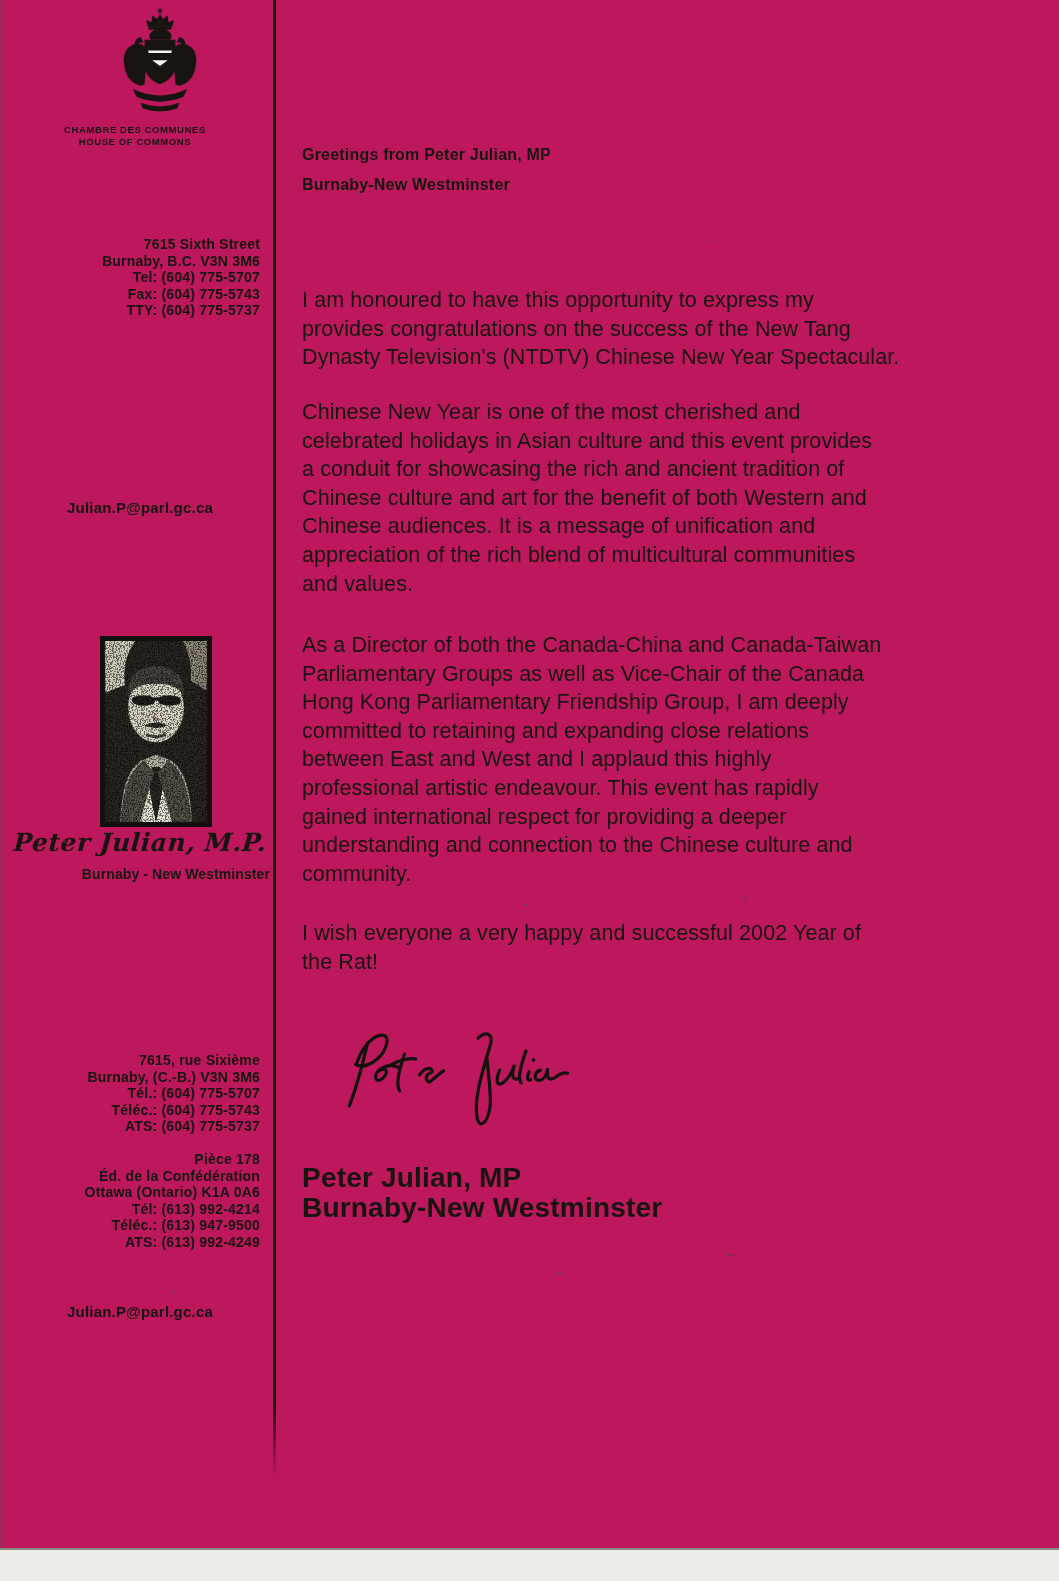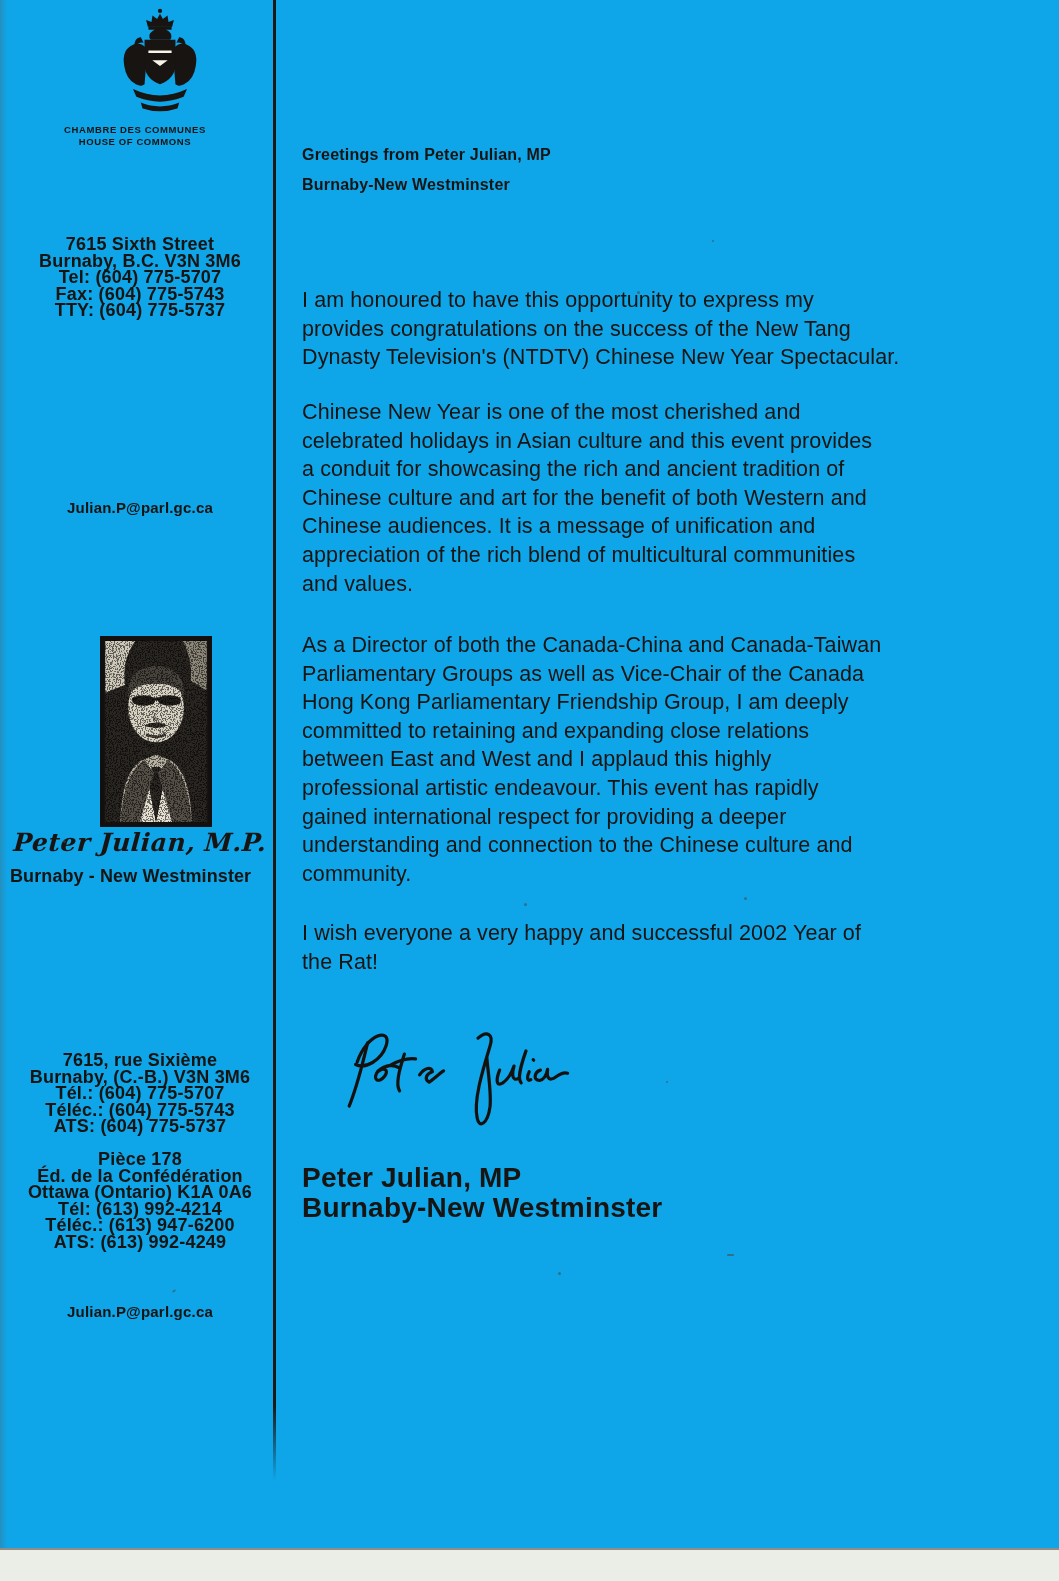--- a/index.html
+++ b/index.html
@@ -1,55 +1,55 @@
 <!DOCTYPE html>
 <html><head>
 <meta charset="utf-8">
 <style>
   html,body{margin:0;padding:0;background:#d8d6cd;}
   .page{
     position:relative;
     width:1059px;height:1581px;
     margin:0 auto;
-    background:#0ea5e9;
+    background:#be185d;
     font-family:"Liberation Sans", sans-serif;
     color:#171411;
     overflow:hidden;
   }
   
   .edge-left{position:absolute;left:0;top:0;width:7px;height:1581px;
     background:linear-gradient(to right, rgba(90,88,80,.28), rgba(90,88,80,0));}
   .edge-bottom{position:absolute;left:0;top:1548px;width:1059px;height:33px;
     background:#ebeee7;border-top:2px solid #8f8d85;}
   
   .vrule{position:absolute;left:273px;top:0;width:3px;height:1480px;
     background:linear-gradient(to bottom, #1b1916 0%, #1b1916 95%, rgba(27,25,22,0) 100%);}
 
   
   .sidebar{position:absolute;left:0;top:0;width:270px;height:1581px;}
   .crest{position:absolute;left:110px;top:8px;width:100px;height:112px;}
   .crest svg{width:100%;height:100%;}
   .crest-caption{position:absolute;left:15px;top:124px;width:240px;
     text-align:center;font-size:9.5px;line-height:11.5px;letter-spacing:.6px;
     font-weight:bold;white-space:pre-line;}
-  .addr{position:absolute;left:20px;width:240px;text-align:center;
-    font-size:18px;line-height:16.6px;letter-spacing:.2px;font-weight:600;
+  .addr{position:absolute;left:20px;width:240px;text-align:right;
+    font-size:14px;line-height:16.6px;letter-spacing:.2px;font-weight:600;
     white-space:pre-line;}
   .addr-en-bby{top:236px;}
   .addr-en-ott{top:371px;}
   .email{position:absolute;left:20px;width:240px;text-align:center;
     font-size:15px;letter-spacing:.2px;font-weight:600;}
   .email-en{top:499px;}
   .photo{position:absolute;left:100px;top:636px;width:112px;height:191px;}
   .photo svg{width:100%;height:100%;display:block;}
   .script-name{position:absolute;left:10px;top:828px;width:260px;text-align:center;
     font-family:"DejaVu Serif", serif;font-style:italic;font-weight:bold;
     font-size:25px;letter-spacing:.5px;transform:skewX(-4deg);}
-  .riding{position:absolute;left:10px;top:866px;width:260px;text-align:left;
-    font-size:18px;font-weight:bold;letter-spacing:.1px;}
+  .riding{position:absolute;left:10px;top:866px;width:260px;text-align:right;
+    font-size:14px;font-weight:bold;letter-spacing:.1px;}
   .addr-fr-bby{top:1028px;margin-top:24px;}
   .addr-fr-ott{top:1151px;}
   .email-fr{top:1303px;}
 
   
   .letter{position:absolute;left:302px;top:0;width:745px;}
   .heading{position:absolute;left:0;top:140px;width:745px;
     font-size:16px;line-height:30px;font-weight:600;letter-spacing:.2px;
     white-space:pre-line;margin:0;}
   .para{position:absolute;left:0;width:745px;font-size:21.5px;line-height:28.6px;
@@ -151,21 +151,21 @@
     <div class="addr addr-fr-bby">7615, rue Sixième
 Burnaby, (C.-B.)  V3N 3M6
 Tél.: (604) 775-5707
 Téléc.: (604) 775-5743
 ATS: (604) 775-5737</div>
 
     <div class="addr addr-fr-ott">Pièce 178
 Éd. de la Confédération
 Ottawa (Ontario)  K1A 0A6
 Tél: (613) 992-4214
-Téléc.: (613) 947-6200
+Téléc.: (613) 947-9500
 ATS: (613) 992-4249</div>
 
     <div class="email email-fr">Julian.P@parl.gc.ca</div>
   </aside>
 
   <div class="vrule"></div>
 
   <main class="letter">
     <h1 class="heading">Greetings from Peter Julian, MP
 Burnaby-New Westminster</h1>

